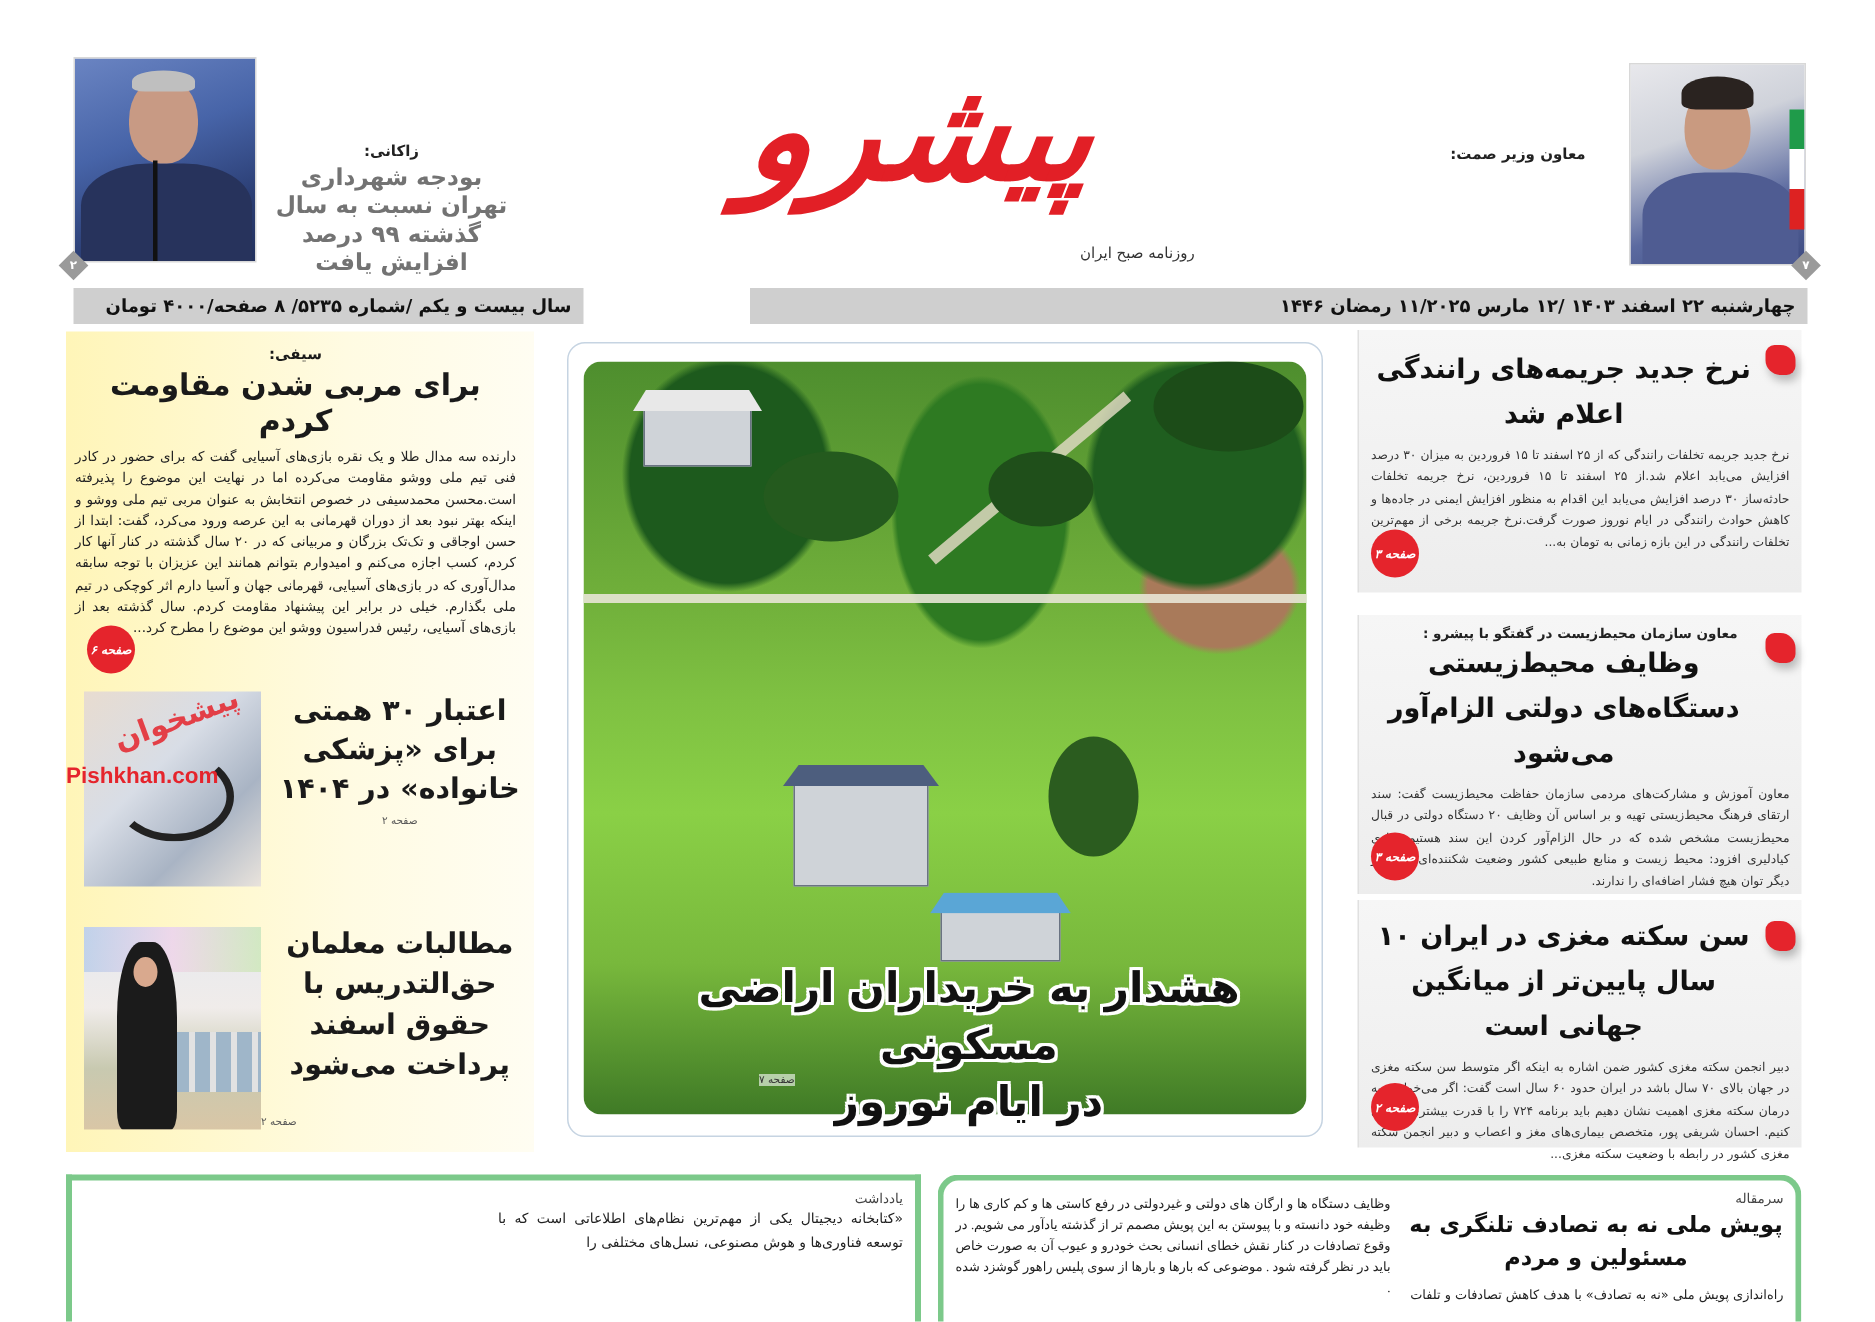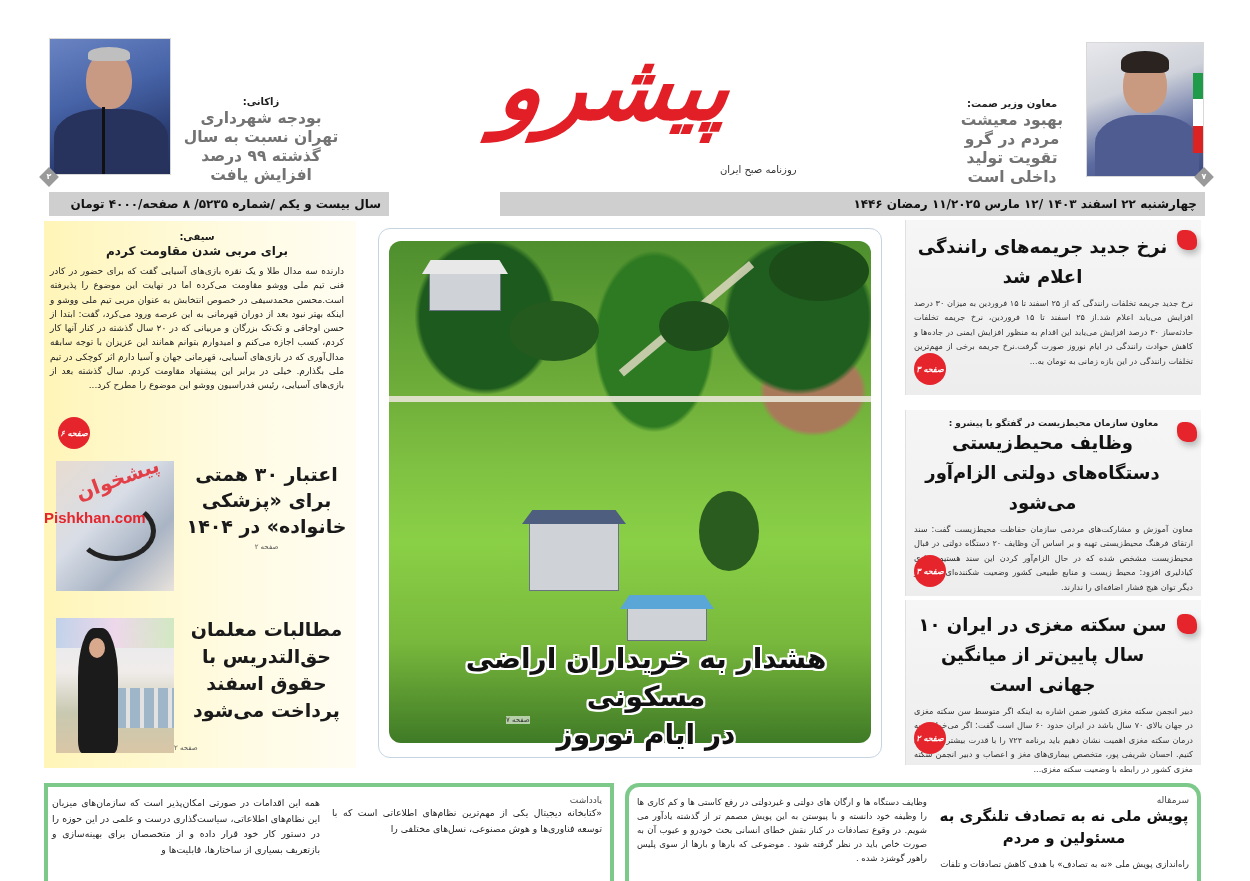--- a/index.html
+++ b/index.html
@@ -35,21 +35,21 @@
 
   .datebar { position: absolute; top: 192px; height: 24px; background: #cfcfcf; display:flex; align-items:center; }
   .datebar-right { left: 500px; width: 705px; padding-right: 8px; }
   .datebar-left { left: 49px; width: 340px; padding-right: 8px; }
   .datebar span { font-size: 12px; font-weight: bold; color: #111; white-space: nowrap; }
 
   
   .left-col { position: absolute; left: 44px; top: 221px; width: 312px; height: 547px; background: linear-gradient(90deg,#fff5b8 0%,#fffbe2 60%,#fffdf2 100%); }
   .story-sport { position: absolute; left: 6px; top: 10px; width: 294px; text-align:center; }
   .story-sport .kicker { font-size: 10px; font-weight: bold; }
-  .story-sport .headline { font-size: 12px; font-weight: bold; margin-top: 2px; }
+  .story-sport .headline { font-size: 20px; font-weight: bold; margin-top: 2px; }
   .story-sport .body { font-size: 9px; line-height: 14.3px; text-align: justify; margin-top: 6px; color: #222; }
 
   .page-badge { position: absolute; width: 32px; height: 32px; border-radius: 50%; background: #e5242c; color:#fff; font-size: 8px; font-weight:bold; display:flex; align-items:center; justify-content:center;font-style:italic; }
 
   .img-health { position: absolute; left: 12px; top: 240px; width: 118px; height: 130px; background: linear-gradient(135deg,#e8dcd0 0%,#d8dde6 40%,#a9b4c4 70%,#e9e3dc 100%); overflow:hidden; }
   .img-health .stetho { position:absolute; left: 20px; top: 40px; width: 80px; height: 60px; border: 5px solid #222; border-radius: 50%; border-top-color: transparent; border-left-color: transparent; }
   .watermark { position:absolute; left: 0px; top: 288px; font-size: 15px; font-weight: bold; color: #e5242c; font-family: "Liberation Sans", sans-serif; }
   .watermark-fa { position:absolute; left: 30px; top: 246px; font-size: 20px; font-weight:bold; color:#e5242c; opacity:0.85; transform: rotate(-20deg); }
 
   .story-health { position:absolute; left: 140px; top: 240px; width: 165px; text-align:center; }
@@ -121,21 +121,20 @@
   <div class="suit"></div>
   <div class="face"></div>
   <div class="hair"></div>
   <div class="flag"></div>
 </div>
 <div class="diamond-badge" style="left:1197px; top:170px;">
     <span>۷</span>
   </div>
 <div class="teaser teaser-right">
   <div class="kicker">معاون وزیر صمت:</div>
-  <div class="headline">بهبود معیشت مردم در گرو تقویت تولید داخلی است</div>
 </div>
 
 <div class="logo">
   <div class="logo-text">پیشرو</div>
 </div>
 <div class="logo-sub">روزنامه صبح ایران</div>
 
 <div class="teaser teaser-left">
   <div class="kicker">زاکانی:</div>
   <div class="headline">بودجه شهرداری تهران نسبت به سال گذشته ۹۹ درصد افزایش یافت</div>
@@ -227,31 +226,28 @@
 </div>
 
 <div class="rbox rbox-3">
   <div class="red-dot" style="top:14px;"></div>
   <div class="headline" style="margin-top:10px;">سن سکته مغزی در ایران ۱۰ سال پایین‌تر از میانگین جهانی است</div>
   <div class="body">دبیر انجمن سکته مغزی کشور ضمن اشاره به اینکه اگر متوسط سن سکته مغزی در جهان بالای ۷۰ سال باشد در ایران حدود ۶۰ سال است گفت: اگر می‌خواهیم به درمان سکته مغزی اهمیت نشان دهیم باید برنامه ۷۲۴ را با قدرت بیشتری پیگیری کنیم. احسان شریفی پور، متخصص بیماری‌های مغز و اعصاب و دبیر انجمن سکته مغزی کشور در رابطه با وضعیت سکته مغزی...</div>
   <div class="page-badge" style="top:122px;">صفحه ۲</div>
 </div>
 
 <div class="bbox bbox-left">
-  <div class="bcol col-b">
-    <div class="text">همه این اقدامات در صورتی امکان‌پذیر است که سازمان‌های میزبان این نظام‌های اطلاعاتی، سیاست‌گذاری درست و علمی در این حوزه را در دستور کار خود قرار داده و از متخصصان برای بهینه‌سازی و بازتعریف بسیاری از ساختارها، قابلیت‌ها و</div>
-  </div>
   <div class="bcol col-a">
     <div class="tag">یادداشت</div>
     <div class="text">«کتابخانه دیجیتال یکی از مهم‌ترین نظام‌های اطلاعاتی است که با توسعه فناوری‌ها و هوش مصنوعی، نسل‌های مختلفی را</div>
   </div>
 </div>
 
 <div class="bbox bbox-right">
   <div class="bcol col-b">
-    <div class="text" style="font-size:8.6px; line-height:14px;">وظایف دستگاه ها و ارگان های دولتی و غیردولتی در رفع کاستی ها و کم کاری ها را وظیفه خود دانسته و با پیوستن به این پویش مصمم تر از گذشته یادآور می شویم. در وقوع تصادفات در کنار نقش خطای انسانی بحث خودرو و عیوب آن به صورت خاص باید در نظر گرفته شود . موضوعی که بارها و بارها از سوی پلیس راهور گوشزد شده .</div>
+    <div class="text" style="font-size:8.6px; line-height:14px;font-family:Liberation Serif, serif;">وظایف دستگاه ها و ارگان های دولتی و غیردولتی در رفع کاستی ها و کم کاری ها را وظیفه خود دانسته و با پیوستن به این پویش مصمم تر از گذشته یادآور می شویم. در وقوع تصادفات در کنار نقش خطای انسانی بحث خودرو و عیوب آن به صورت خاص باید در نظر گرفته شود . موضوعی که بارها و بارها از سوی پلیس راهور گوشزد شده .</div>
   </div>
   <div class="bcol col-a">
     <div class="tag">سرمقاله</div>
     <div class="title">پویش ملی نه به تصادف تلنگری به مسئولین و مردم</div>
     <div class="text" style="margin-top:8px; font-size:8.6px;">راه‌اندازی پویش ملی «نه به تصادف» با هدف کاهش تصادفات و تلفات</div>
   </div>
 </div>
 
 </body></html>

